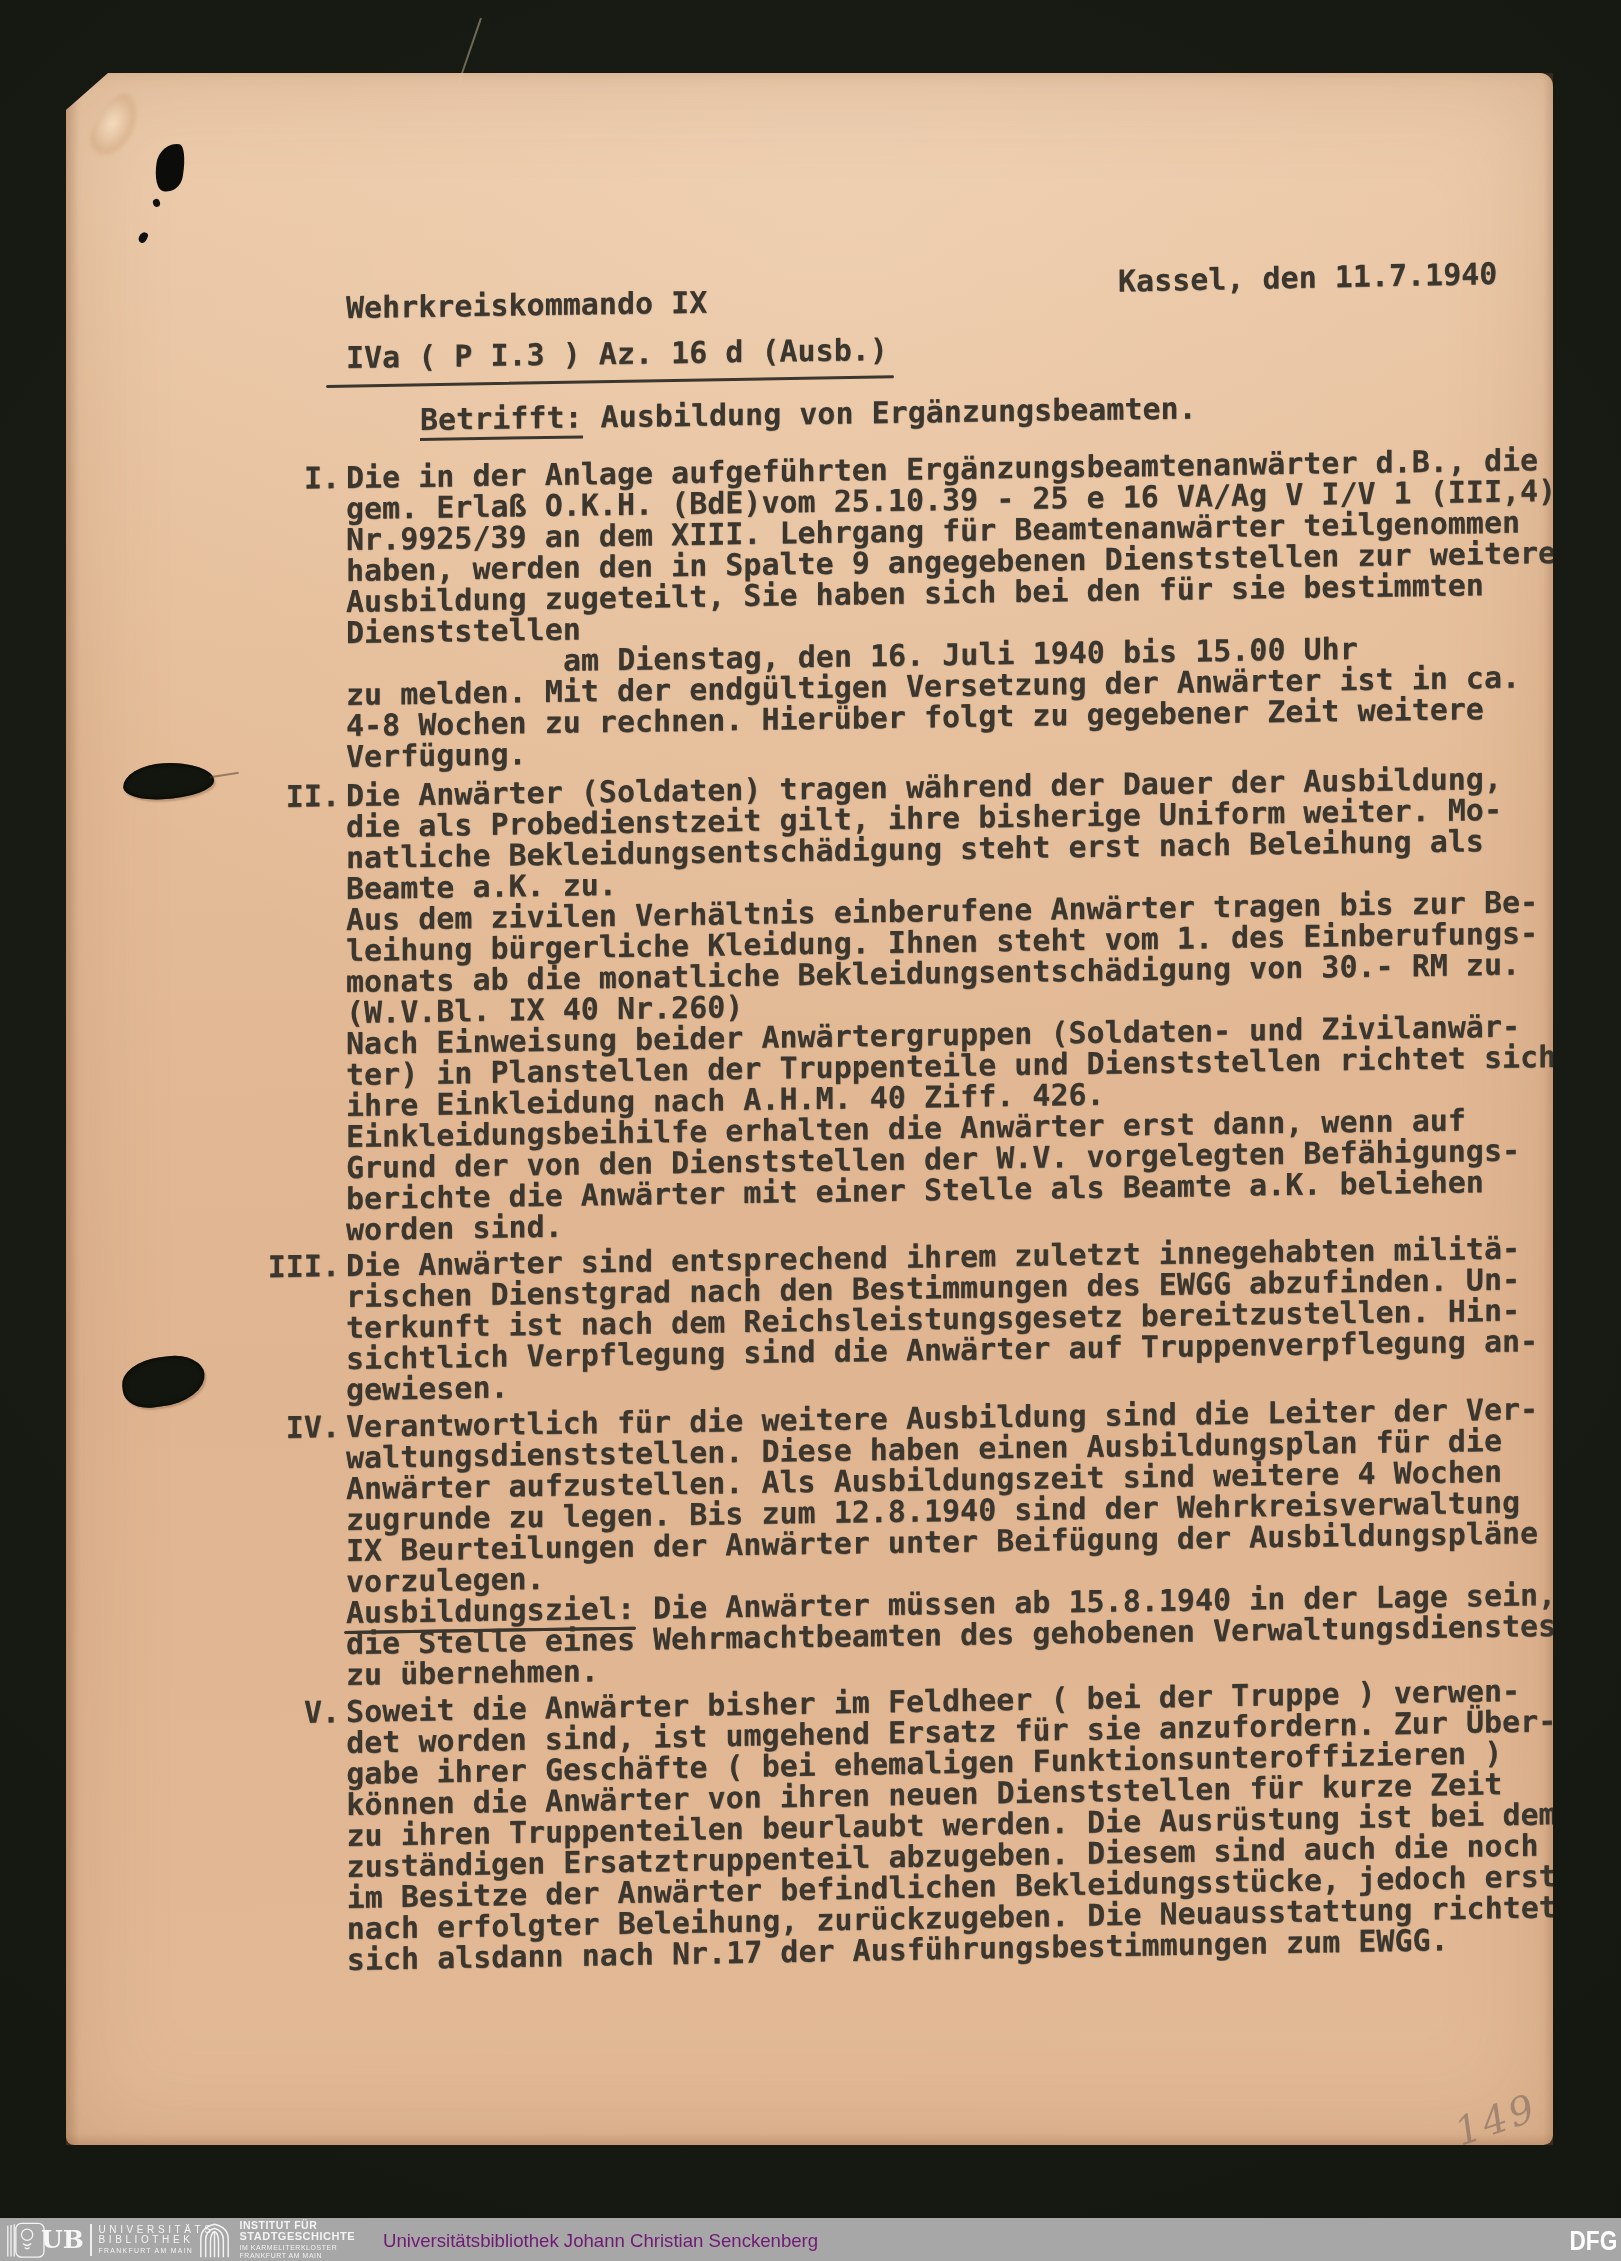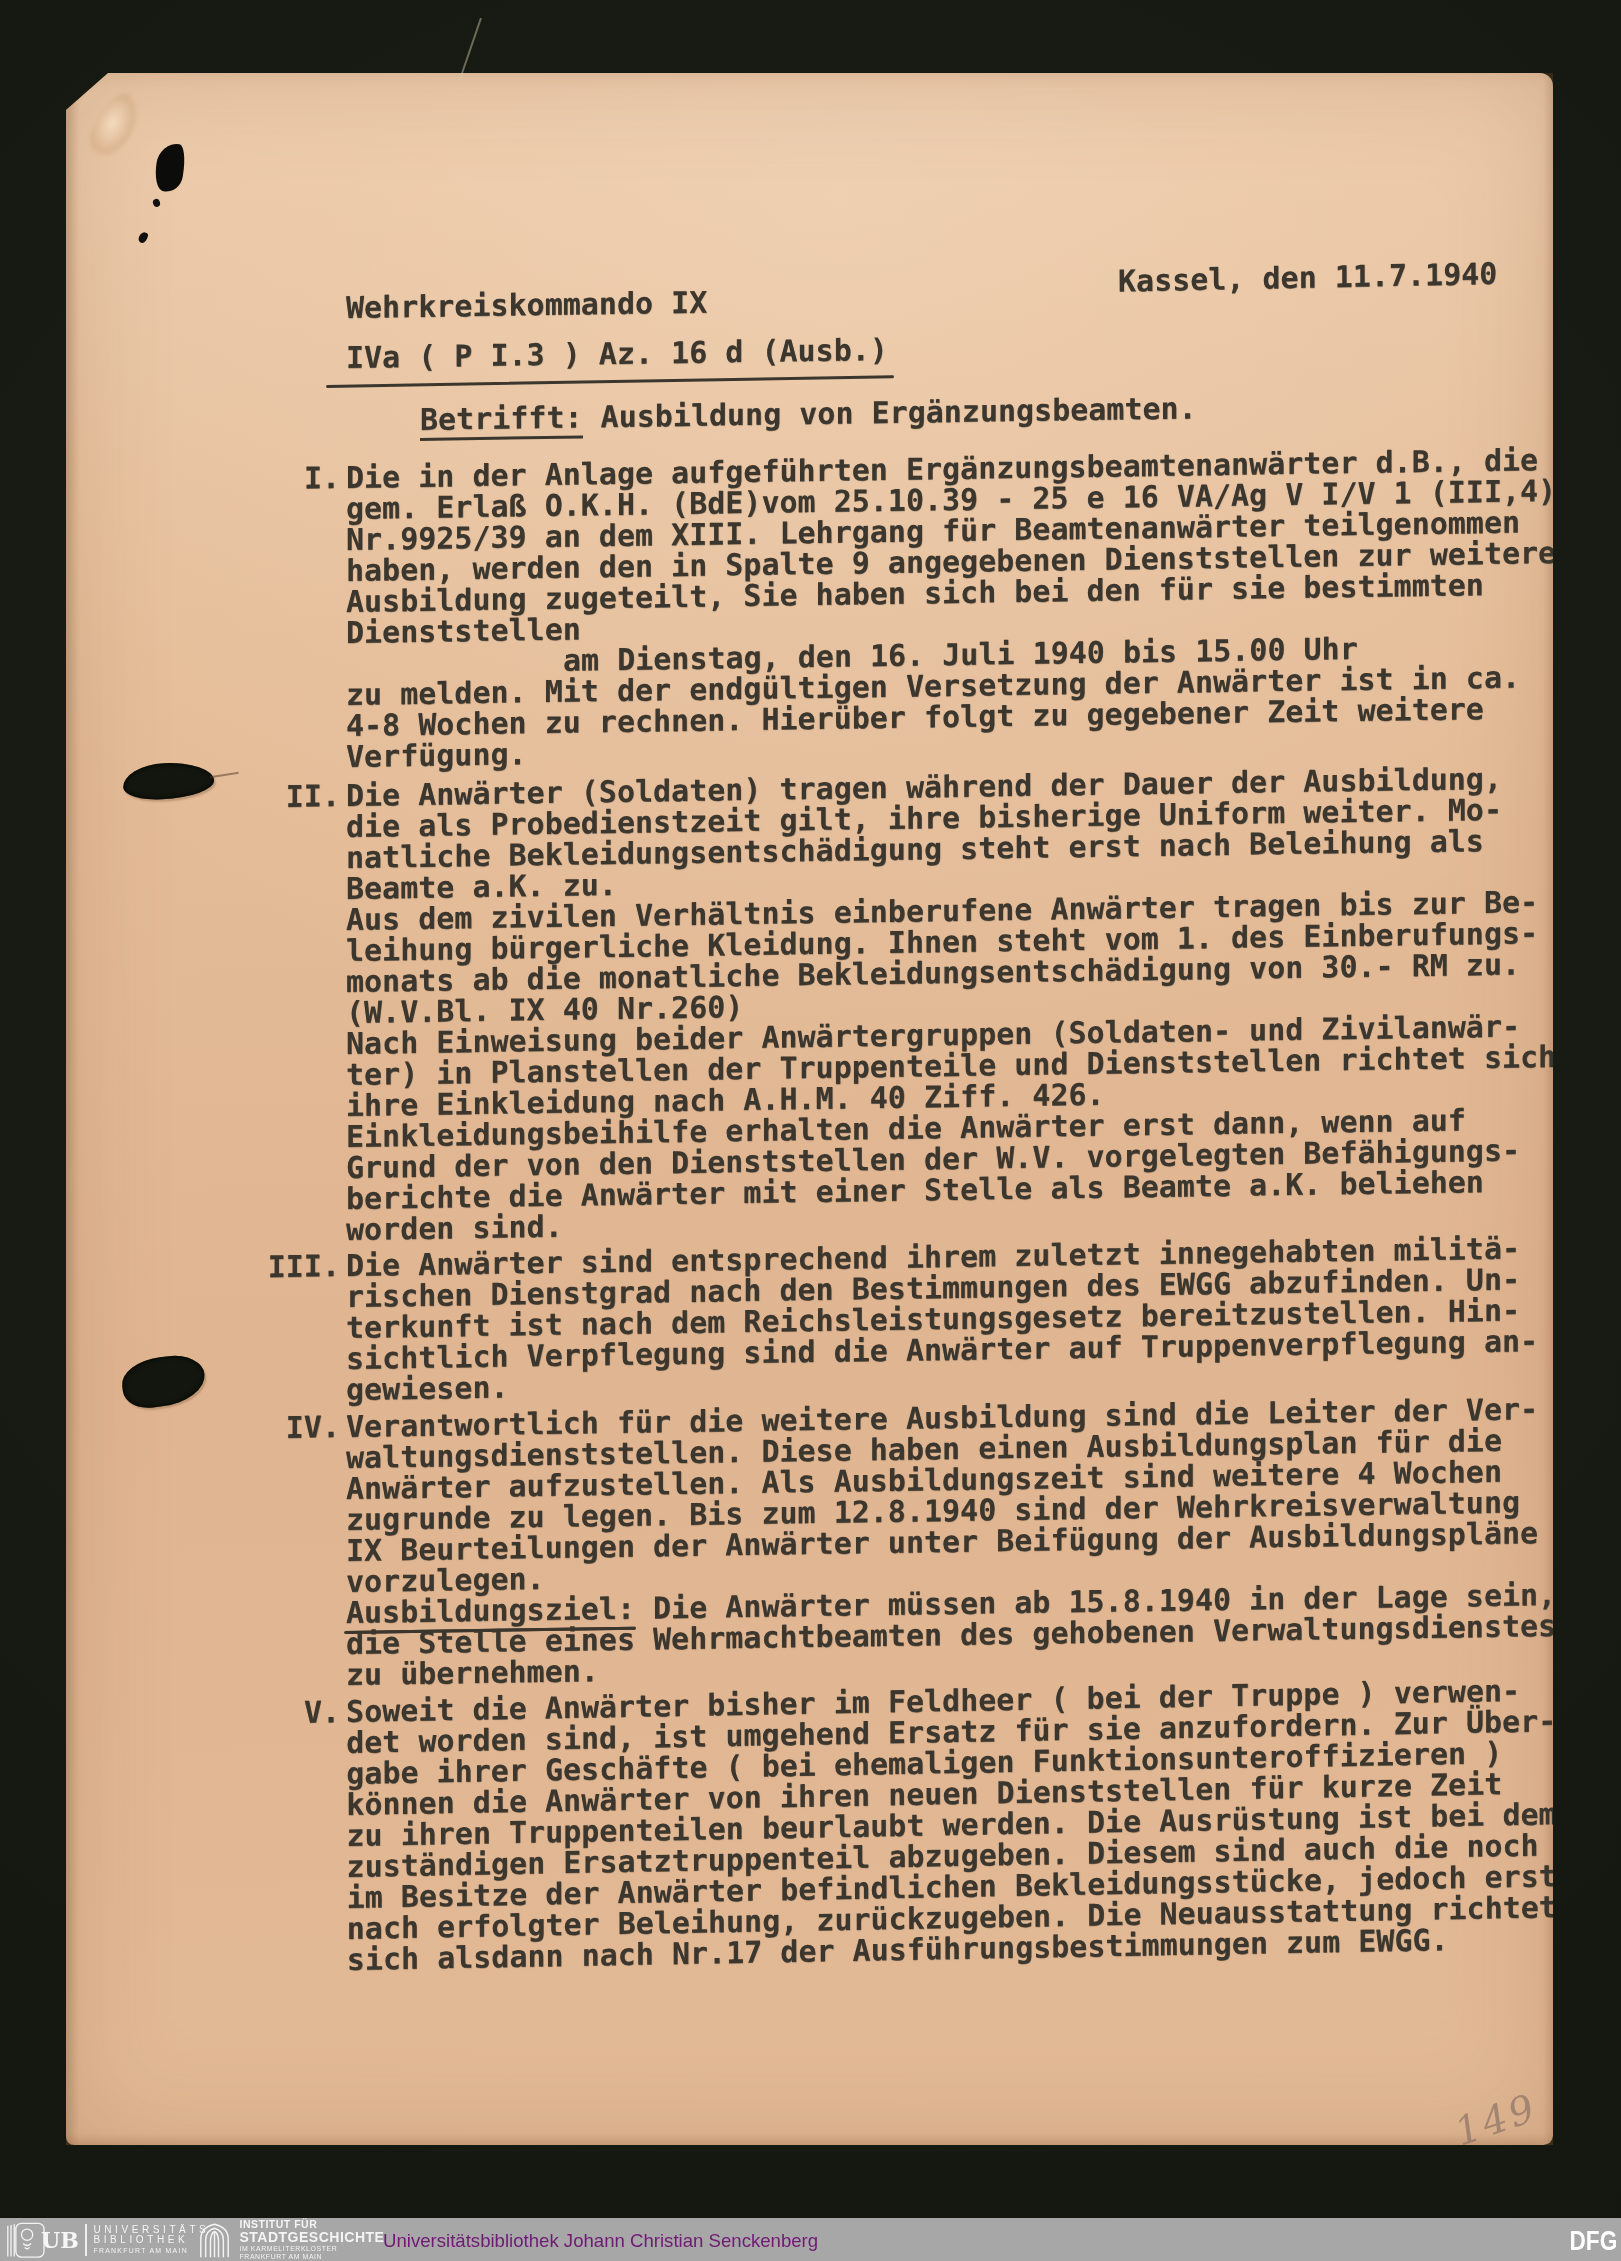--- a/index.html
+++ b/index.html
@@ -81,27 +81,27 @@
     color:rgba(128,106,97,0.62);transform:rotate(-19deg);letter-spacing:3.2px;
   }
   
   .footer{
     position:absolute;left:0;bottom:0;width:1622px;height:43px;background:#a7a7a7;
     color:#f4f4f4;
   }
   .fgroup{position:absolute;top:0;height:43px;display:flex;align-items:center;gap:6.5px;}
   .g-ub{left:4.9px;}
   .g-inst{left:196px;}
-  .ubtxt{font-family:"DejaVu Serif", serif;font-weight:bold;font-size:22px;color:#f6f6f6;margin-left:-11.4px;}
+  .ubtxt{font-family:"DejaVu Serif", serif;font-weight:bold;font-size:25px;color:#f6f6f6;margin-left:-11.4px;}
   .ubsep{width:1.6px;height:32px;background:#eee;}
   .stack{display:flex;flex-direction:column;justify-content:center;line-height:1.05;}
   .l-sp{font-size:10px;letter-spacing:3.6px;font-weight:500;}
   .l-sm{font-size:6.9px;letter-spacing:1.3px;font-weight:400;margin-top:0.8px;}
   .l-b1{font-size:10.5px;font-weight:bold;letter-spacing:0.5px;}
-  .l-b2{font-size:14px;font-weight:bold;letter-spacing:0.5px;}
+  .l-b2{font-size:11px;font-weight:bold;letter-spacing:0.5px;}
   .l-t{font-size:6.9px;letter-spacing:0.6px;margin-top:0.8px;}
   .senck{position:absolute;left:383px;top:12px;font-size:18.6px;color:#701a75;}
   .dfg{position:absolute;right:4.9px;top:7.3px;font-size:27.6px;font-weight:bold;color:#ffffff;
        transform:scaleX(0.82);transform-origin:right center;letter-spacing:0px;}
   svg{display:block;}
 </style>
 </head>
 <body>
 
 <div class="paper">

